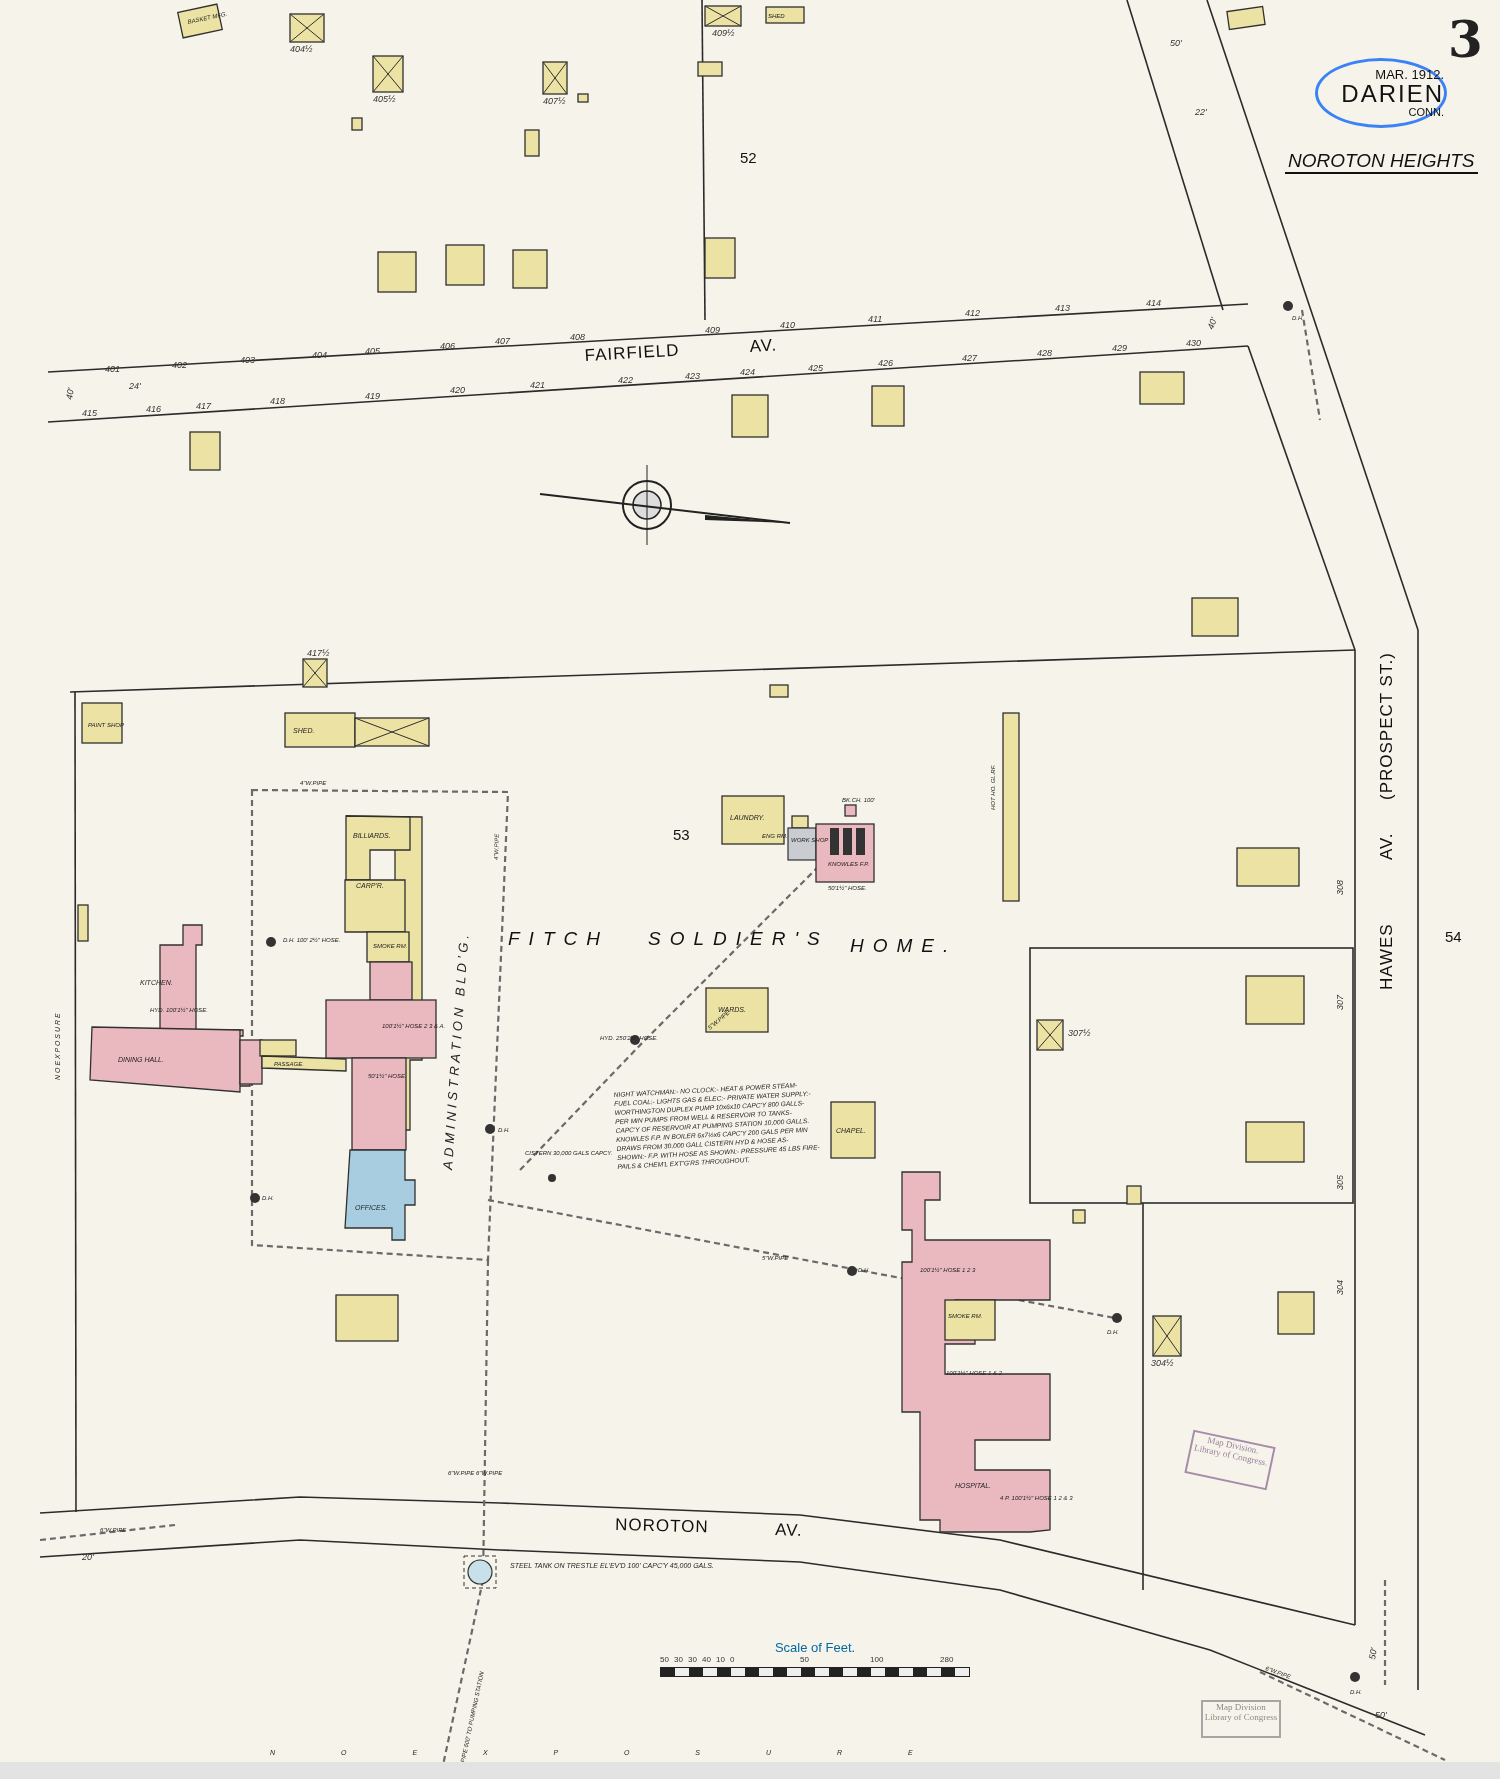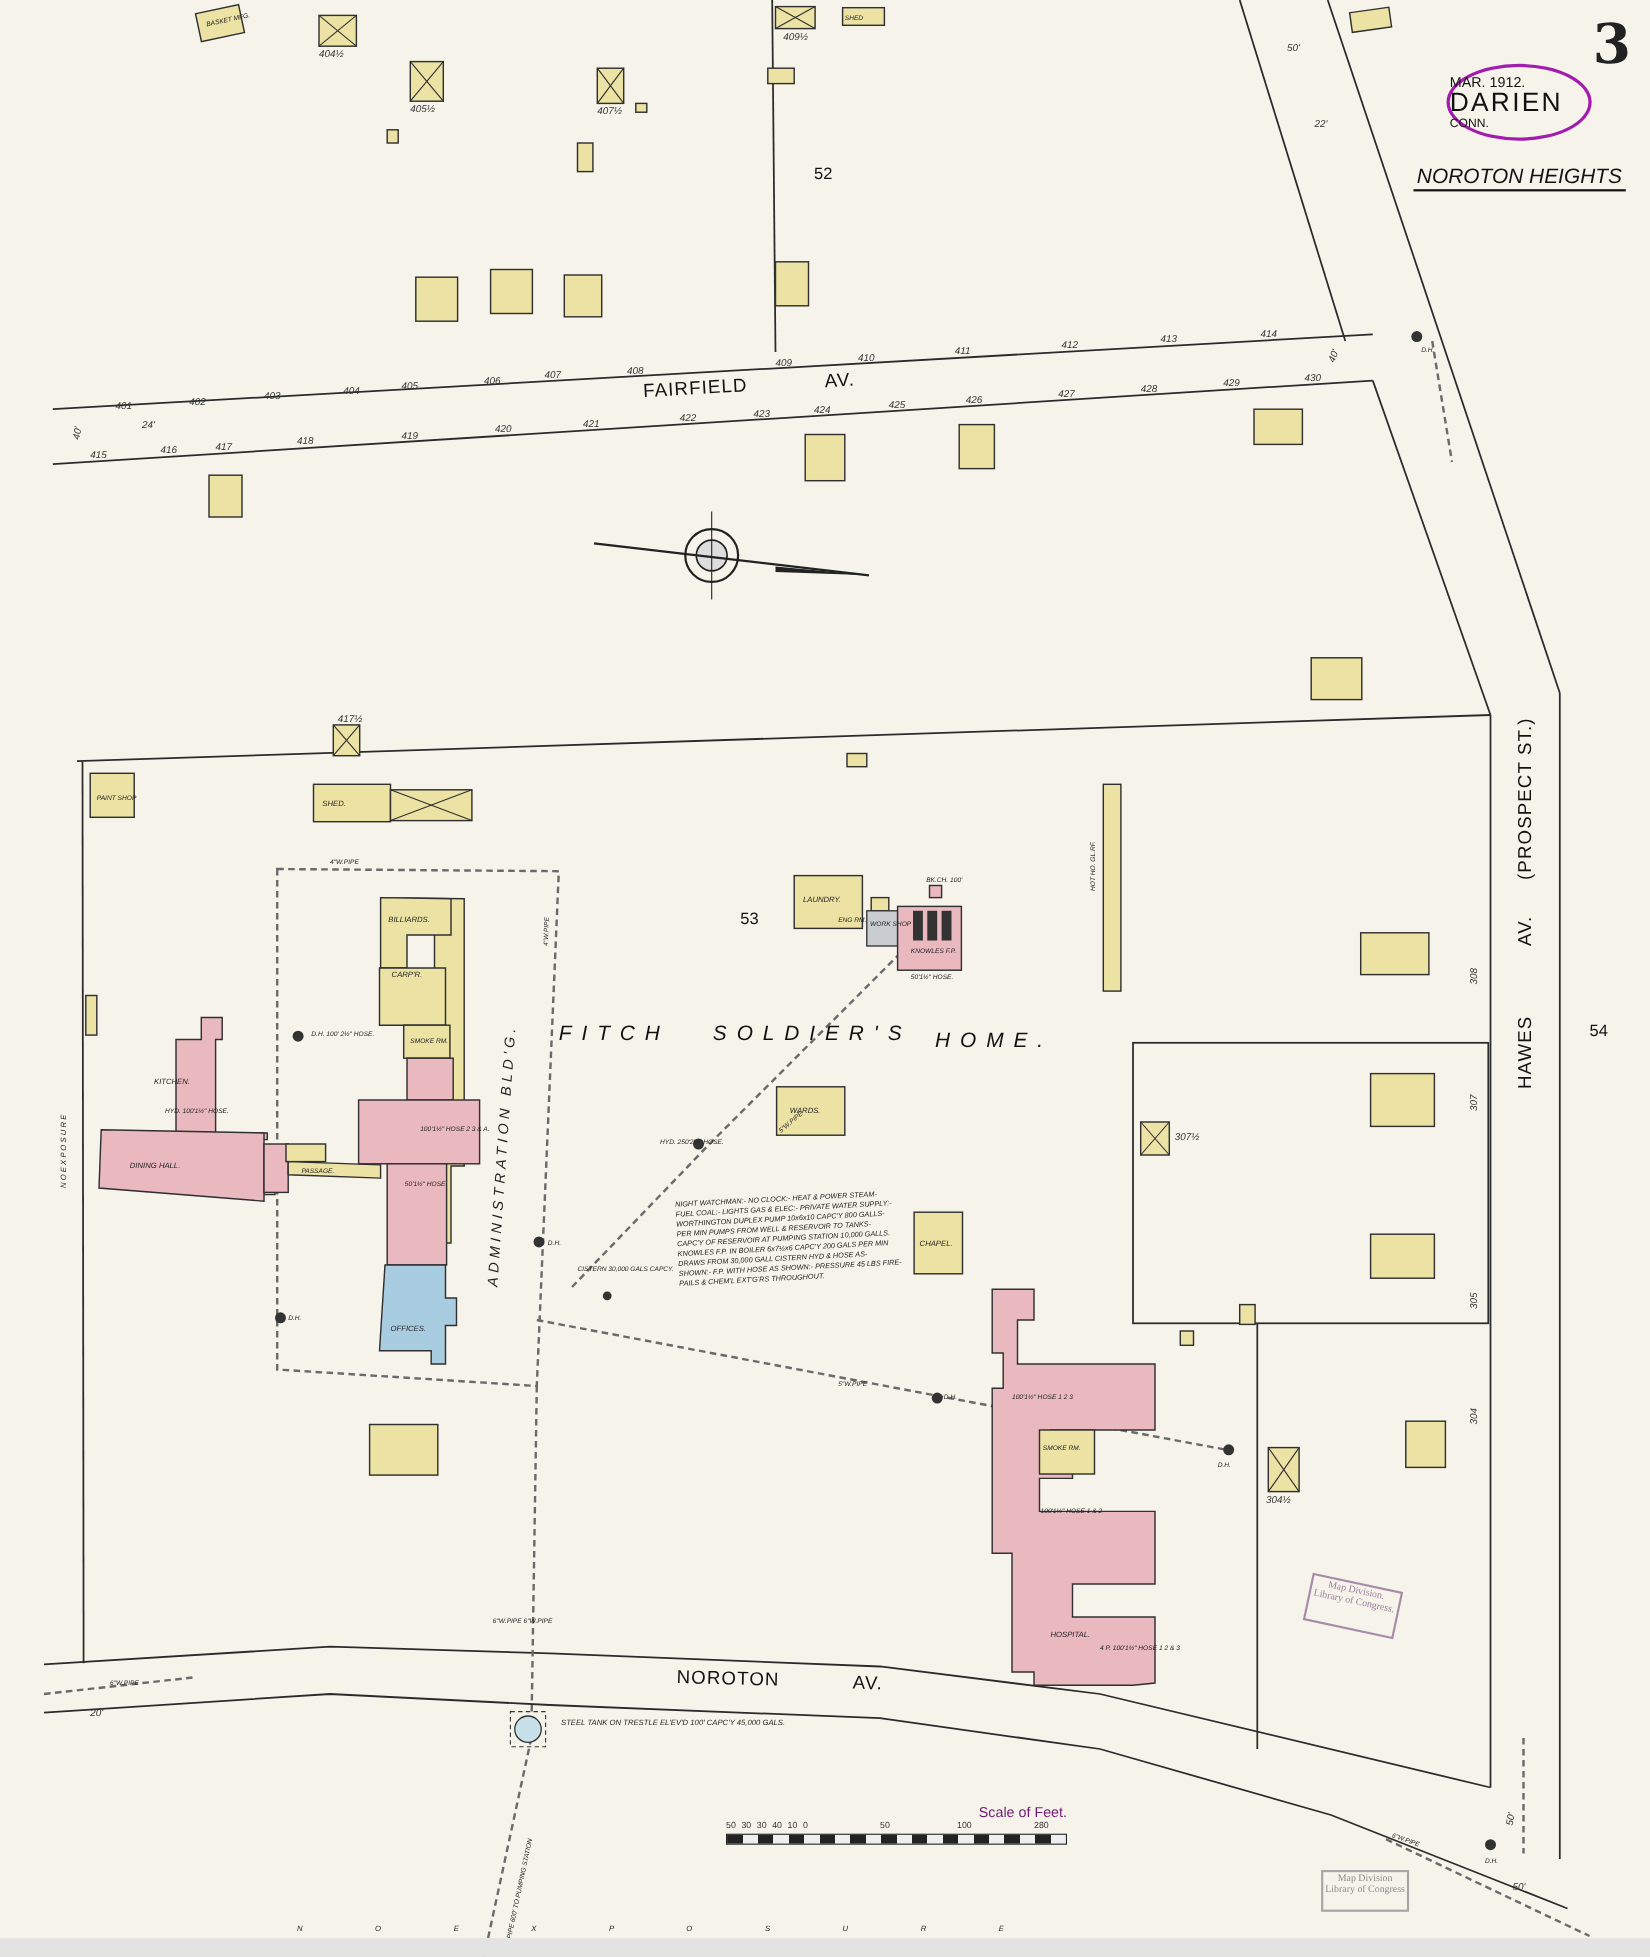--- a/index.html
+++ b/index.html
@@ -15,28 +15,28 @@
   .gray { fill:#c9ccd0; stroke:#303030; stroke-width:1.2; }
   .hydrant { fill:#333; }
   .lbl { font-family:"Liberation Sans", sans-serif; font-style:italic; fill:#222; }
   .small { font-size:7px; }
   .tiny { font-size:6px; }
   .addr { font-size:9px; font-style:italic; fill:#333; font-family:"Liberation Sans", sans-serif; }
   .street-name { font-size:17px; letter-spacing:1px; fill:#111; font-family:"Liberation Sans", sans-serif; }
   .block-no { font-size:15px; fill:#111; font-family:"Liberation Sans", sans-serif; }
   .inst { font-size:19px; letter-spacing:9px; font-style:italic; fill:#111; font-family:"Liberation Sans", sans-serif; }
   .note { font-size:6.6px; font-style:italic; fill:#222; font-family:"Liberation Sans", sans-serif; }
-  #title-cartouche { position:absolute; left:1315px; top:58px; width:132px; height:70px; border:3px solid #a21caf; border-radius:50%; text-align:left; box-sizing:border-box; }
+  #title-cartouche { position:absolute; left:1315px; top:58px; width:132px; height:70px; border:3px solid #3b82f6; border-radius:50%; text-align:right; box-sizing:border-box; }
   #title-date { display:block; font-size:13px; margin-top:6px; color:#111; font-family:"Liberation Sans", sans-serif; }
   #title-town { display:block; font-size:24px; letter-spacing:2px; line-height:24px; color:#111; font-family:"Liberation Sans", sans-serif; }
   #title-state { display:block; font-size:11px; color:#111; font-family:"Liberation Sans", sans-serif; }
   #sheet-number { position:absolute; left:1448px; top:10px; font-size:50px; font-weight:bold; color:#222; font-family:"DejaVu Serif", serif; }
   #locality { position:absolute; left:1285px; top:150px; font-size:19px; font-style:italic; color:#111; border-bottom:2px solid #111; padding:0 3px; font-family:"Liberation Sans", sans-serif; }
   #scale { position:absolute; left:660px; top:1640px; width:310px; }
-  #scale-title { display:block; text-align:right; font-size:13px; color:#701a75; font-family:"Liberation Sans", sans-serif; }
+  #scale-title { display:block; text-align:center; font-size:13px; color:#0369a1; font-family:"Liberation Sans", sans-serif; }
   #scale-ticks { position:relative; height:12px; font-size:8px; color:#333; font-family:"Liberation Sans", sans-serif; }
   #scale-bar { height:8px; border:1px solid #222; background:repeating-linear-gradient(90deg,#222 0 14px,#eee 14px 28px); }
   .stamp { position:absolute; border:2px solid #9a7ba0; color:#8a6a92; font-size:9px; text-align:center; font-family:"Liberation Serif", serif; opacity:0.85; }
   #stamp-2 { border-color:#999; color:#777; }
   #bottom-strip { position:absolute; left:0; top:1762px; width:1500px; height:17px; background:#e3e3e3; }
 </style>
 </head>
 <body>
 
 <div id="sheet">

